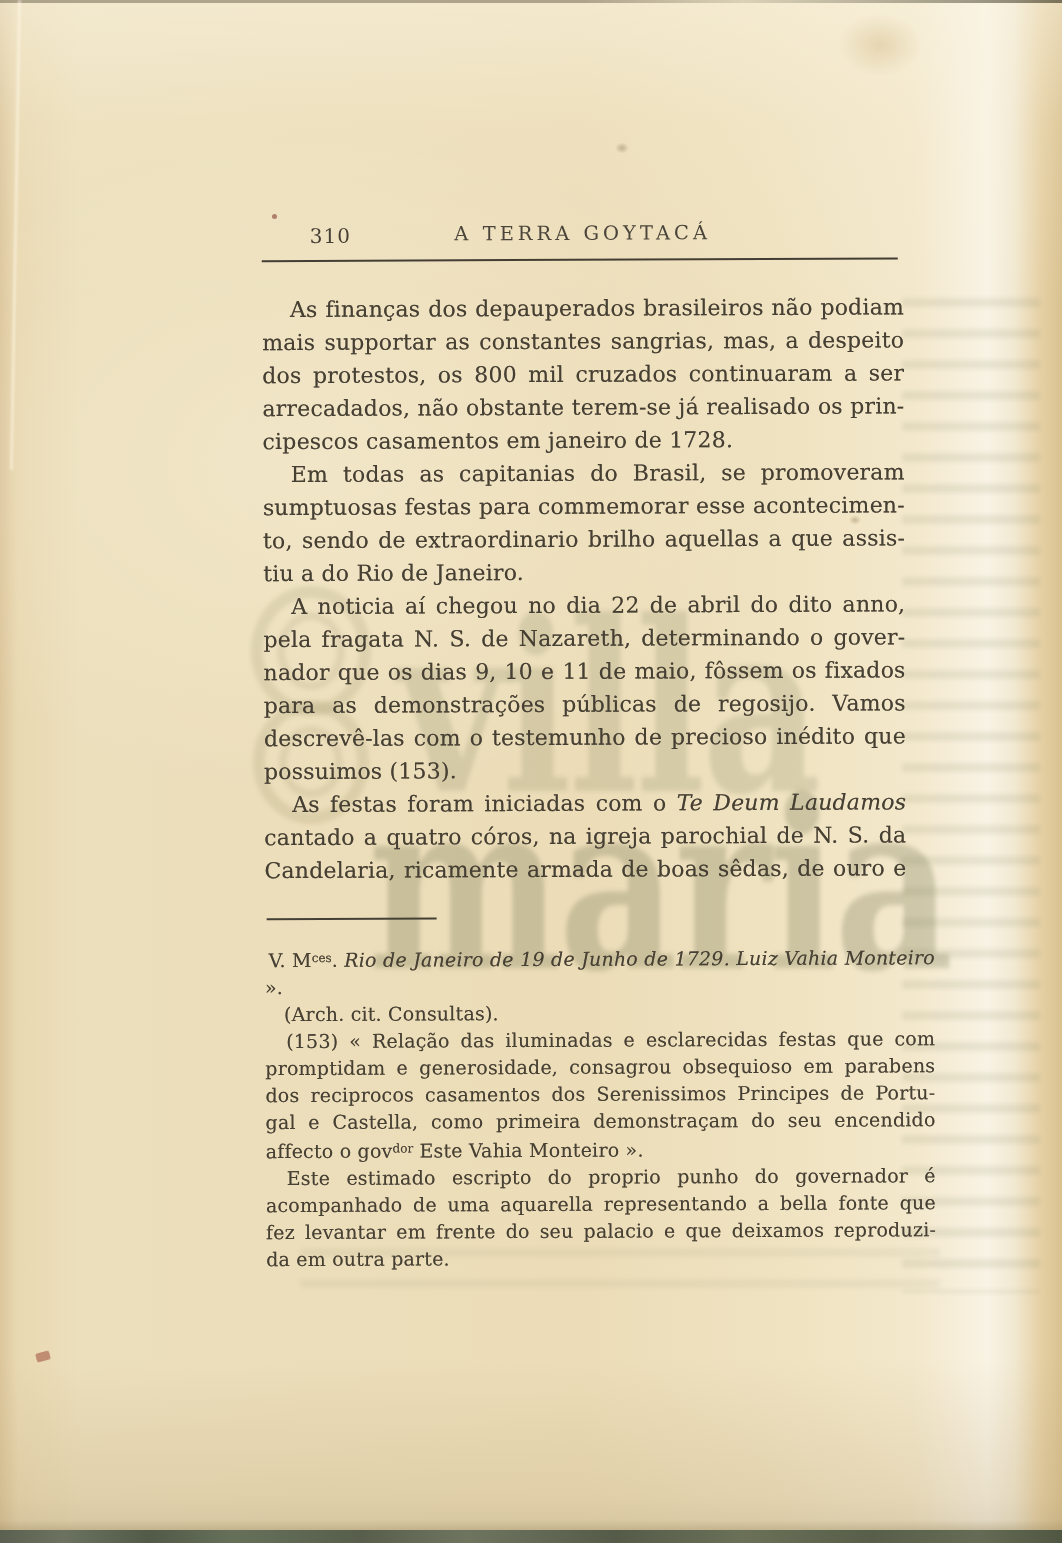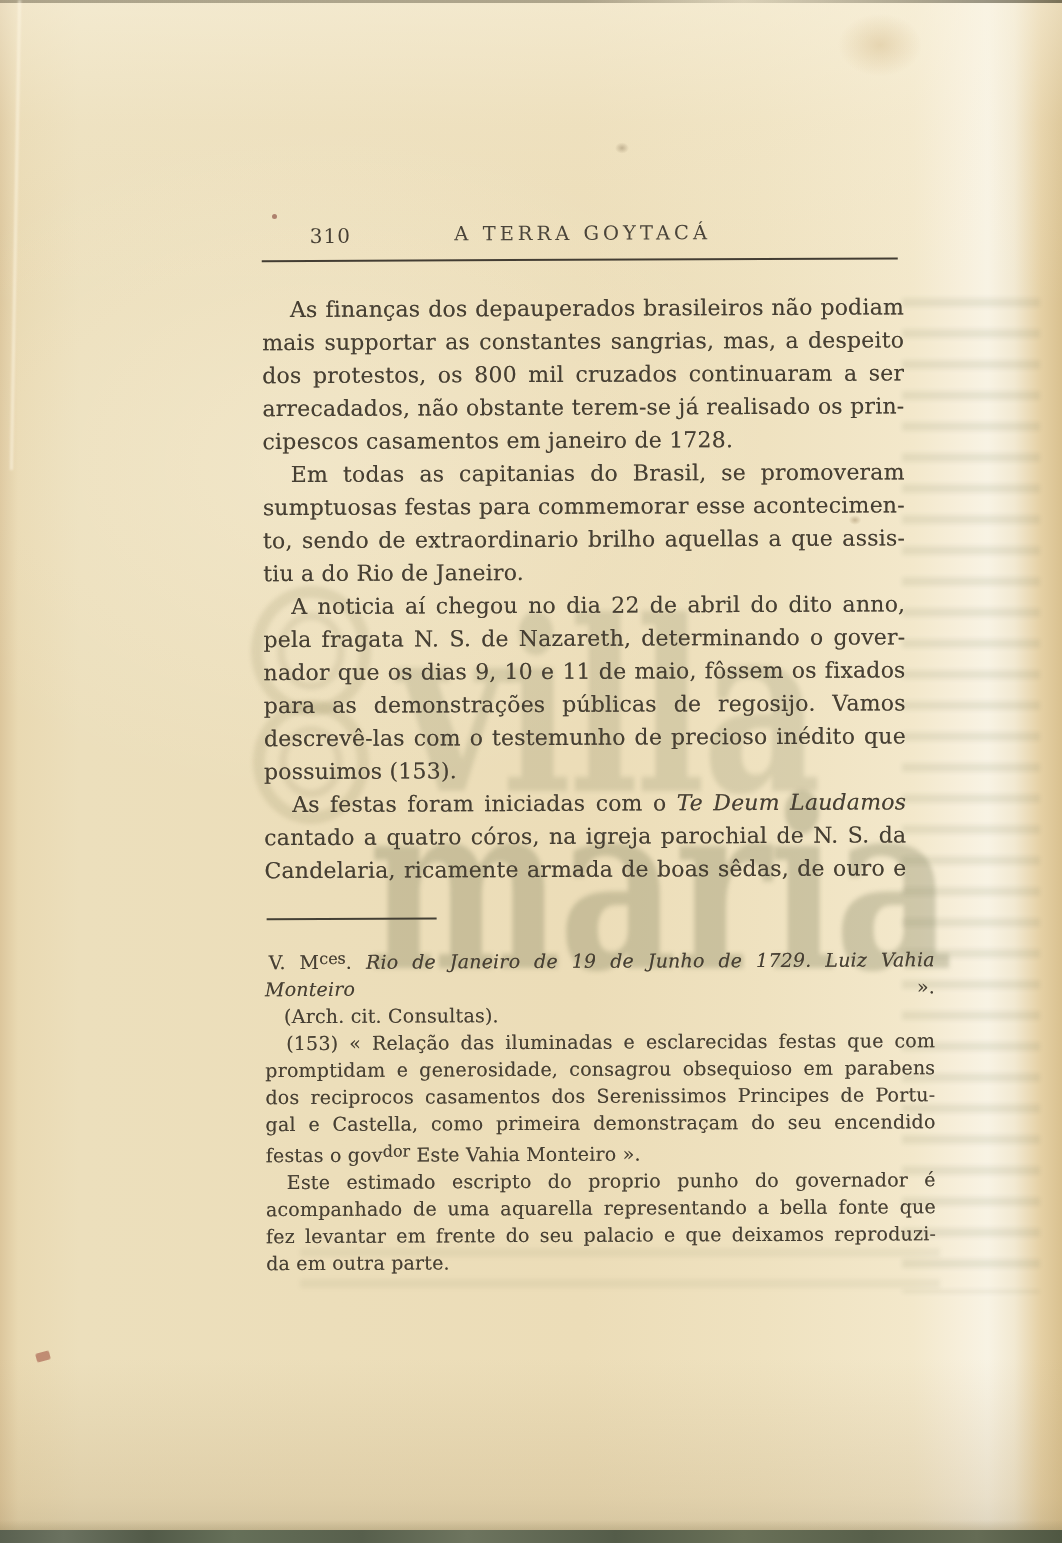--- a/index.html
+++ b/index.html
@@ -63,21 +63,21 @@
 
   .foot-rule { position:absolute; left:266px; top:917px; width:170px; height:2px; background:#44403
 5; background:#444035; }
   .footcol { position:absolute; left:264px; top:944px; width:670px; font-size:19px; line-height:27px;
     letter-spacing:0.2px; text-shadow:0 0 0.35px rgba(70,60,45,0.5); }
   .fline { text-align:justify; text-align-last:justify; }
   .fline.last { text-align-last:left; }
   .ind-sm { text-indent:19px; }
   .ind-md { text-indent:21px; }
   .ind-xs { text-indent:4px; }
-  sup.abbr { font-size:16px; vertical-align:5px; letter-spacing:0; }
+  sup.abbr { font-size:12px; vertical-align:5px; letter-spacing:0; }
   .it { font-style:italic; }
 </style>
 </head>
 <body>
 
 <div class="page">
 
   <div class="ghostlayer">
     <div class="ghost-ring ring1">
         <div class="inner"></div>
@@ -136,21 +136,21 @@
 
     <div class="footcol">
 
       <div class="fline ind-xs"><span>V. M</span><sup class="abbr">ces</sup><span>. </span><span class="it">Rio de Janeiro de 19 de Junho de 1729. Luiz Vahia Monteiro</span><span> ».</span></div>
       <div class="fline last ind-sm">(Arch. cit. Consultas).</div>
 
       <div class="fline ind-md">(153) « Relação das iluminadas e esclarecidas festas que com</div>
       <div class="fline">promptidam e generosidade, consagrou obsequioso em parabens</div>
       <div class="fline">dos reciprocos casamentos dos Serenissimos Principes de Portu-</div>
       <div class="fline">gal e Castella, como primeira demonstraçam do seu encendido</div>
-      <div class="fline last"><span>festas o gov</span><sup class="abbr">dor</sup><span> Este Vahia Monteiro ».</span></div>
+      <div class="fline last"><span>affecto o gov</span><sup class="abbr">dor</sup><span> Este Vahia Monteiro ».</span></div>
 
       <div class="fline ind-md">Este estimado escripto do proprio punho do governador é</div>
       <div class="fline">acompanhado de uma aquarella representando a bella fonte que</div>
       <div class="fline">fez levantar em frente do seu palacio e que deixamos reproduzi-</div>
       <div class="fline last">da em outra parte.</div>
     </div>
 
   </div>
 
   <div class="edge-top"></div>

